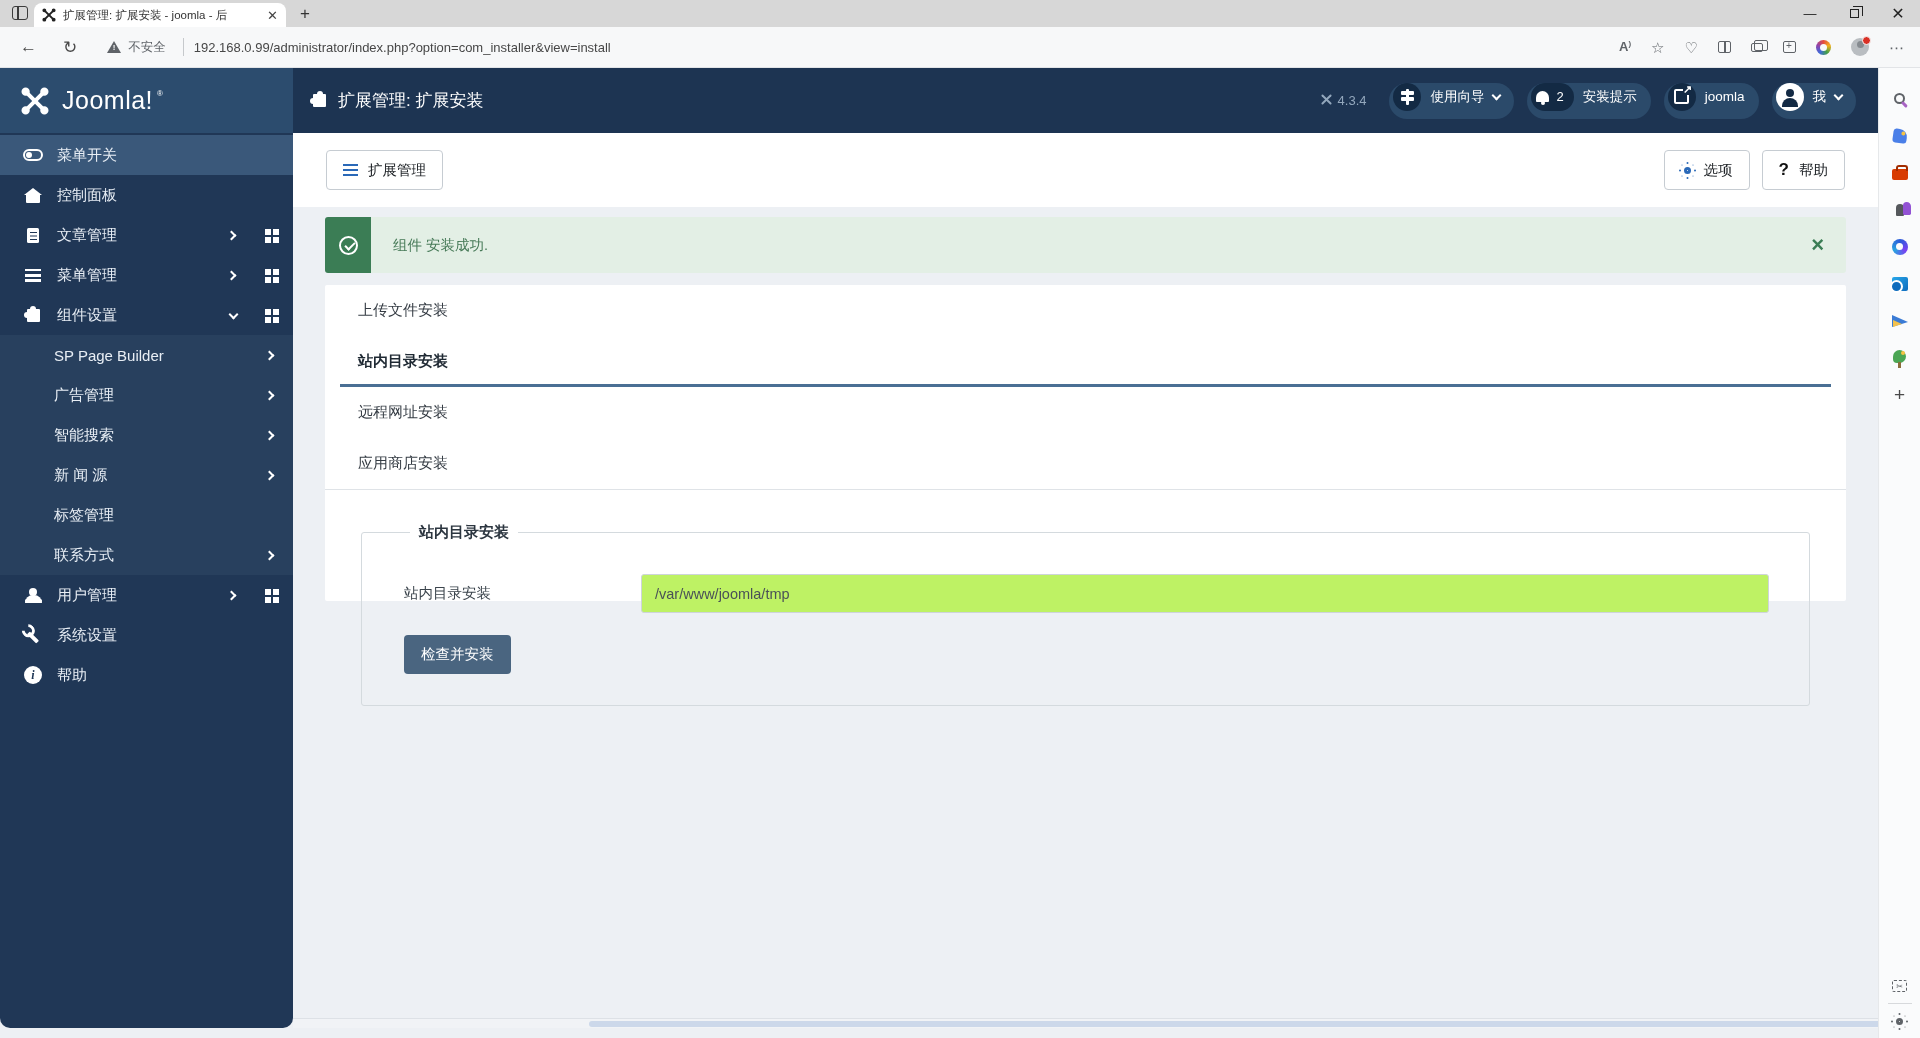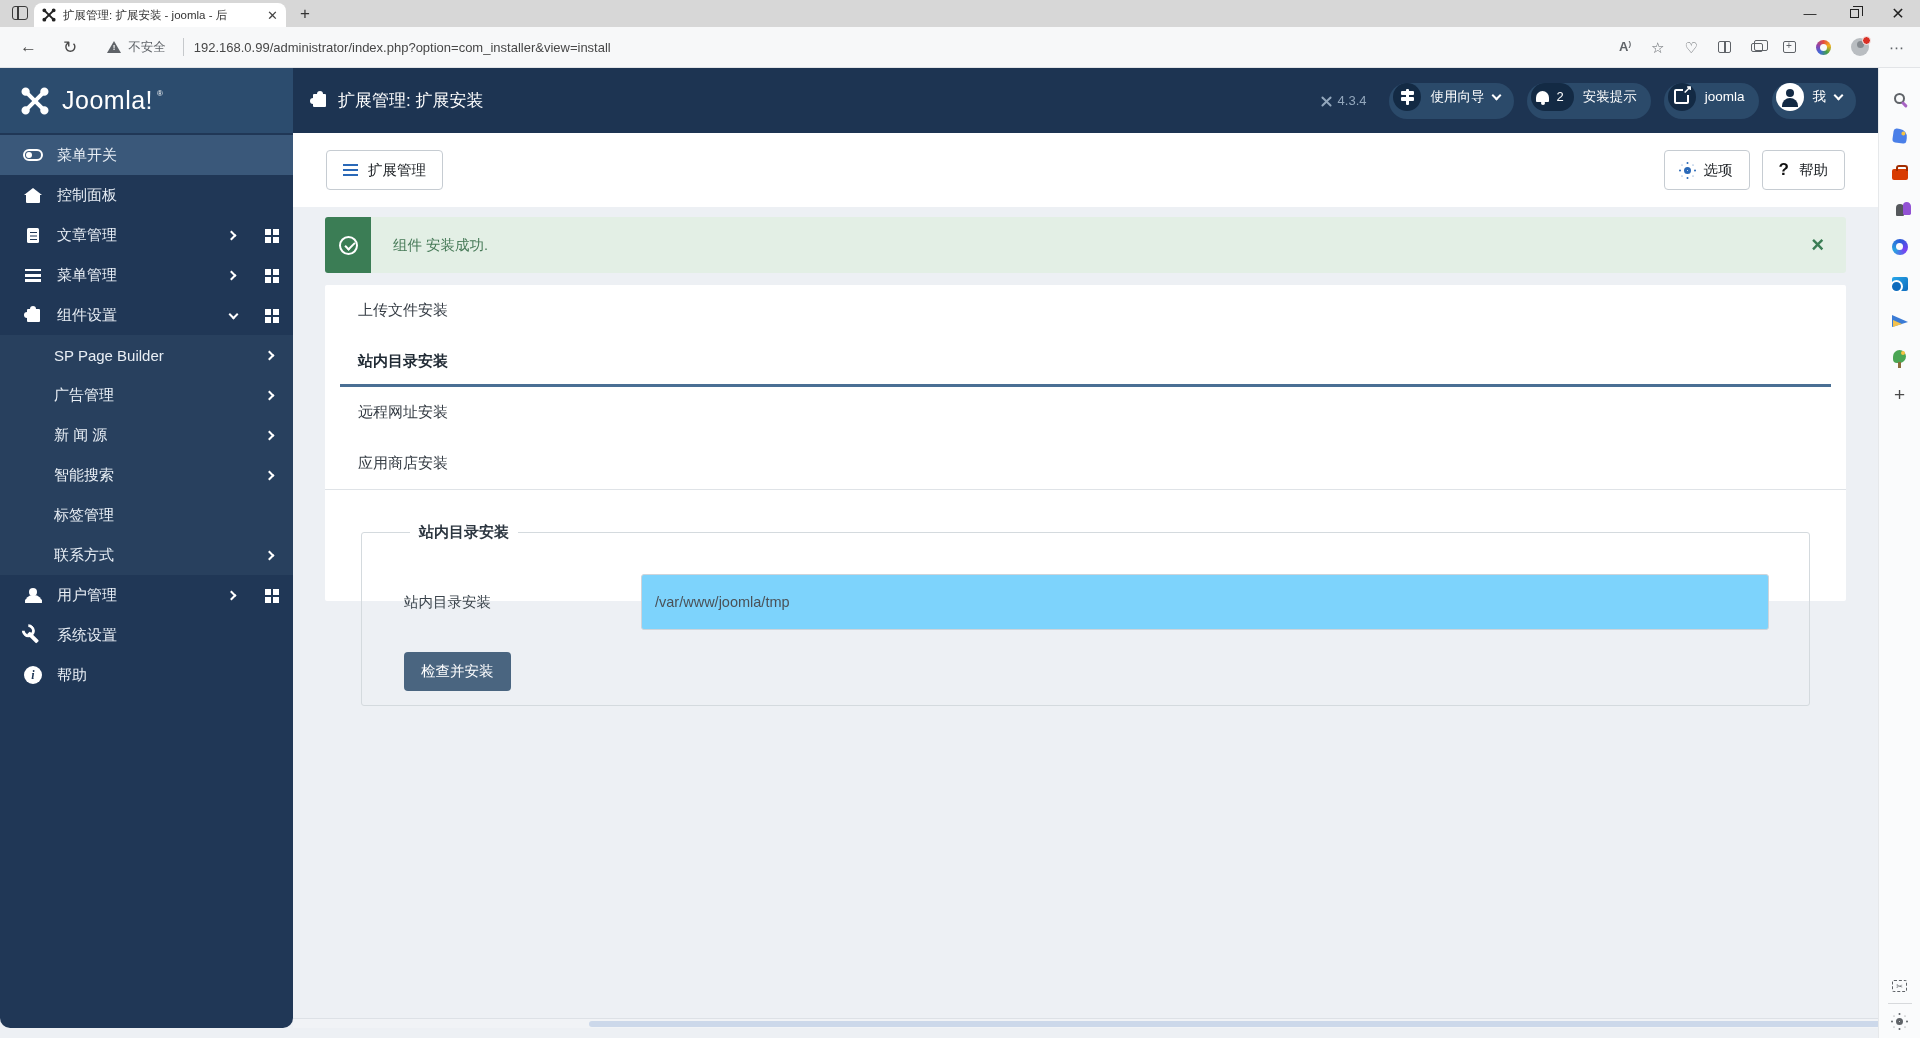--- a/index.html
+++ b/index.html
@@ -43,21 +43,21 @@
   .avatar-ic::before { content:""; position:absolute; left:5.5px; top:3px; width:7px; height:7px; border-radius:50%; background:#868b90; }
   .avatar-ic::after { content:""; position:absolute; right:-2px; top:-2px; width:7px; height:7px; border-radius:50%; background:#d93025; border:1.5px solid #f7f8f9; }
 
   
   .jheader { position:absolute; left:0; top:68px; width:1878px; height:65px; background:#1d3452; display:flex; align-items:center; }
   .jlogo { width:293px; height:65px; background:#2c4c6e; display:flex; align-items:center; padding-left:20px; gap:12px; flex:none; }
   .jlogo-text { color:#fff; font-size:25px; font-weight:500; letter-spacing:0.5px; }
   .jtitle-zone { display:flex; align-items:center; gap:12px; margin-left:20px; color:#fff; }
   .jtitle { font-size:17px; color:#fff; }
   .jh-right { margin-left:auto; display:flex; align-items:center; gap:13px; padding-right:22px; }
-  .jversion { display:flex; align-items:flex-end; gap:5px; color:#93a7bc; font-size:13px; margin-right:10px; }
+  .jversion { display:flex; align-items:flex-start; gap:5px; color:#93a7bc; font-size:13px; margin-right:10px; }
   .pill { height:36px; background:#2b4a6a; border-radius:18px; display:flex; align-items:center; padding:0 14px 8px 4px; gap:9px; color:#fff; font-size:13.5px; }
   .pill-circle { width:28px; height:28px; border-radius:50%; background:#132a44; display:flex; align-items:center; justify-content:center; }
   .pill-dark { height:28px; border-radius:14px; background:#132a44; display:flex; align-items:center; padding:0 10px 0 5px; gap:7px; font-size:13px; }
   .chev-dn { width:7px; height:7px; border-right:2px solid #fff; border-bottom:2px solid #fff; transform:rotate(45deg); margin-top:-3px; }
 
   
   .ic-puzzle { width:13px; height:13px; background:#fff; position:relative; border-radius:1px; }
   .ic-puzzle::before { content:""; position:absolute; left:3.5px; top:-3px; width:6px; height:6px; border-radius:50%; background:#fff; }
   .ic-puzzle::after { content:""; position:absolute; left:-3px; top:3.5px; width:6px; height:6px; border-radius:50%; background:#fff; }
   .ic-signpost { width:3px; height:16px; background:#fff; position:relative; border-radius:1px; }
@@ -115,21 +115,21 @@
 
   .card { position:absolute; left:32px; top:152px; width:1521px; height:316px; background:#fff; border-radius:2px; }
   .tabs { display:flex; border-bottom:1px solid #dfe3e7; padding:0 15px;flex-direction:column; }
   .tab { padding:16px 18px 13px; font-size:15px; color:#353c44; border-bottom:3px solid transparent; }
   .tab.active { font-weight:bold; color:#1f2933; border-bottom-color:#4a6f94; }
   .panel { padding:0 36px; position:relative; }
   fieldset.fset { margin-top:33px; border:1px solid #d4dade; border-radius:3px; height:183px; padding:0; }
   fieldset.fset legend { margin-left:48px; padding:0 9px; font-size:15px; font-weight:bold; color:#2c3640; }
   .frow { display:flex; align-items:center; margin:32px 0 0 42px; }
   .flabel { width:237px; font-size:14.5px; color:#3b444c; flex:none; }
-  .finput { width:1128px; height:56px; border:1px solid #ced4da; border-radius:3px; padding:0 13px; font-size:14.5px; color:#4a5157; font-family:"Liberation Sans", sans-serif; background:#7dd3fc; }
+  .finput { width:1128px; height:39px; border:1px solid #ced4da; border-radius:3px; padding:0 13px; font-size:14.5px; color:#4a5157; font-family:"Liberation Sans", sans-serif; background:#bef264; }
   .btn-primary { margin:22px 0 0 42px; background:#4a6580; color:#fff; border:none; border-radius:4px; padding:10px 17px; font-size:14.5px; font-family:"Liberation Sans", sans-serif; }
 
   
   .edge-rail { position:absolute; right:0; top:68px; width:42px; height:970px; background:#fafbfc; border-left:1px solid #e6e8ea; display:flex; flex-direction:column; align-items:center; padding-top:12px; }
   .rail-ic { height:37px; display:flex; align-items:center; justify-content:center; width:100%; }
   .eg-search { width:11px; height:11px; border:2.5px solid #5f6368; border-radius:50%; position:relative; }
   .eg-search::after { content:""; position:absolute; right:-5px; bottom:-4px; width:7px; height:2.8px; background:#a864c4; transform:rotate(45deg); border-radius:2px; }
   .eg-tag { width:14px; height:14px; background:#4a7fe8; border-radius:3px 8px 3px 3px; transform:rotate(8deg); position:relative; }
   .eg-tag::after { content:""; position:absolute; right:2px; top:2px; width:4px; height:4px; border-radius:50%; background:#f6c344; }
   .eg-box { width:16px; height:11px; background:#d83b01; border-radius:2px; position:relative; margin-top:4px; }
@@ -302,25 +302,25 @@
   </div>
   <div class="srow sub">
     <span>SP Page Builder</span>
     <span class="s-chev far"></span>
   </div>
   <div class="srow sub">
     <span>广告管理</span>
     <span class="s-chev far"></span>
   </div>
   <div class="srow sub">
+    <span>智能搜索</span>
+    <span class="s-chev far"></span>
+  </div>
+  <div class="srow sub">
     <span>新 闻 源</span>
-    <span class="s-chev far"></span>
-  </div>
-  <div class="srow sub">
-    <span>智能搜索</span>
     <span class="s-chev far"></span>
   </div>
   <div class="srow sub">
     <span>标签管理</span>
   </div>
   <div class="srow sub">
     <span>联系方式</span>
     <span class="s-chev far"></span>
   </div>
   <div class="srow">

